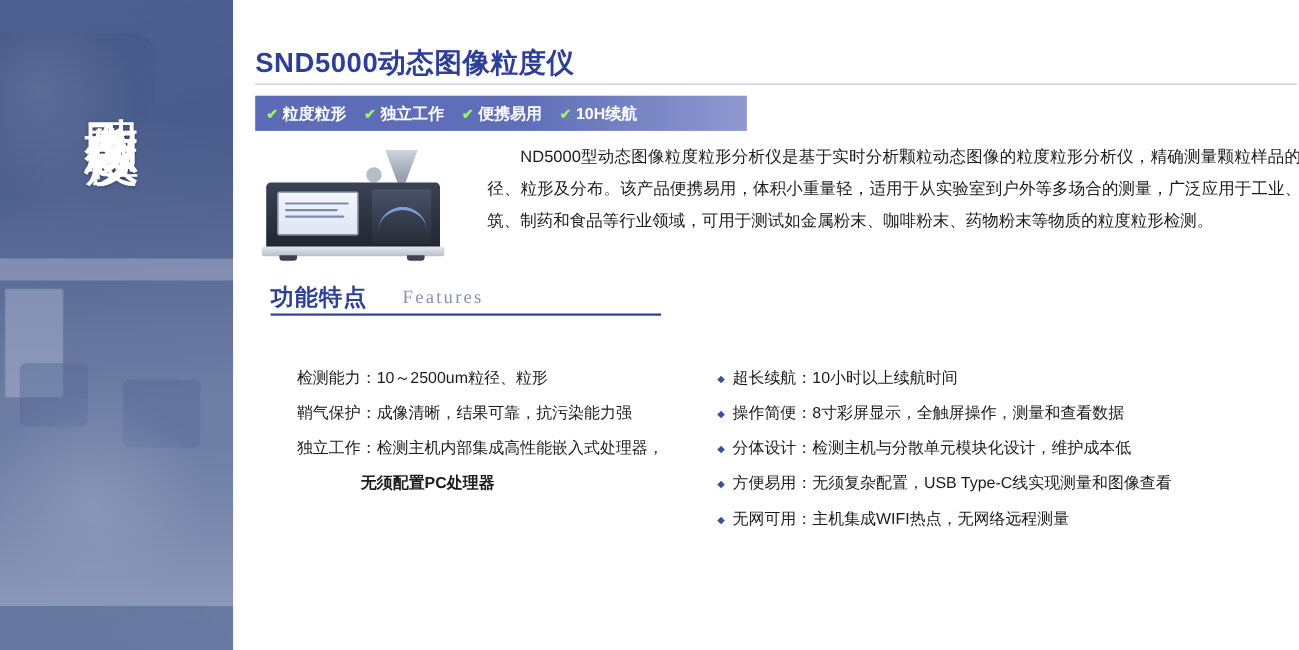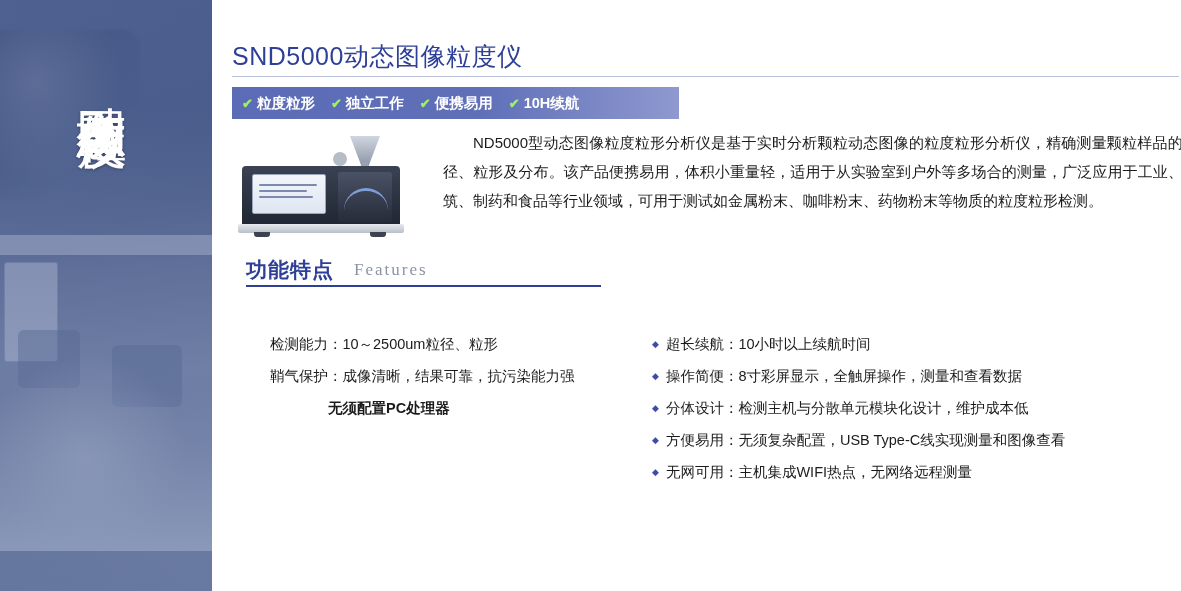--- a/index.html
+++ b/index.html
@@ -104,21 +104,21 @@
     width: 969px;
     height: 591px;
     background: #ffffff;
   }
 
   .main-title {
     position: absolute;
     left: 20px;
     top: 40px;
     font-size: 25px;
-    font-weight: normal;
+    font-weight: bold;
     color: #2d3f96;
     letter-spacing: 0.5px;
     font-family: "Liberation Sans", sans-serif;
   }
 
   .title-rule {
     position: absolute;
     left: 20px;
     top: 76px;
     width: 947px;
@@ -264,21 +264,21 @@
   }
   .features-cn {
     font-size: 21px;
     font-weight: bold;
     color: #2d3f96;
     letter-spacing: 1px;
   }
   .features-en {
     font-size: 17px;
     color: #8c93a8;
-    margin-left: 20px;
+    margin-left: 32px;
     letter-spacing: 2px;
     font-family: "Liberation Serif", serif;
   }
   .features-rule {
     position: absolute;
     left: 34px;
     top: 285px;
     width: 355px;
     height: 2px;
     background: #2d3f96;
@@ -378,20 +378,24 @@
 
   <div class="col col-left">
     <div class="bullet-row no-marker">
       <span class="diamond">◆</span>
       <span class="txt">检测能力：10～2500um粒径、粒形</span>
     </div>
     <div class="bullet-row no-marker">
       <span class="diamond">◆</span>
       <span class="txt">鞘气保护：成像清晰，结果可靠，抗污染能力强</span>
     </div>
+    <div class="bullet-row no-marker">
+      <span class="diamond">◆</span>
+      <span class="txt">独立工作：检测主机内部集成高性能嵌入式处理器，</span>
+    </div>
     <div class="indent-line">无须配置PC处理器</div>
   </div>
 
   <div class="col col-right">
     <div class="bullet-row">
       <span class="diamond">◆</span>
       <span class="txt">超长续航：10小时以上续航时间</span>
     </div>
     <div class="bullet-row">
       <span class="diamond">◆</span>

